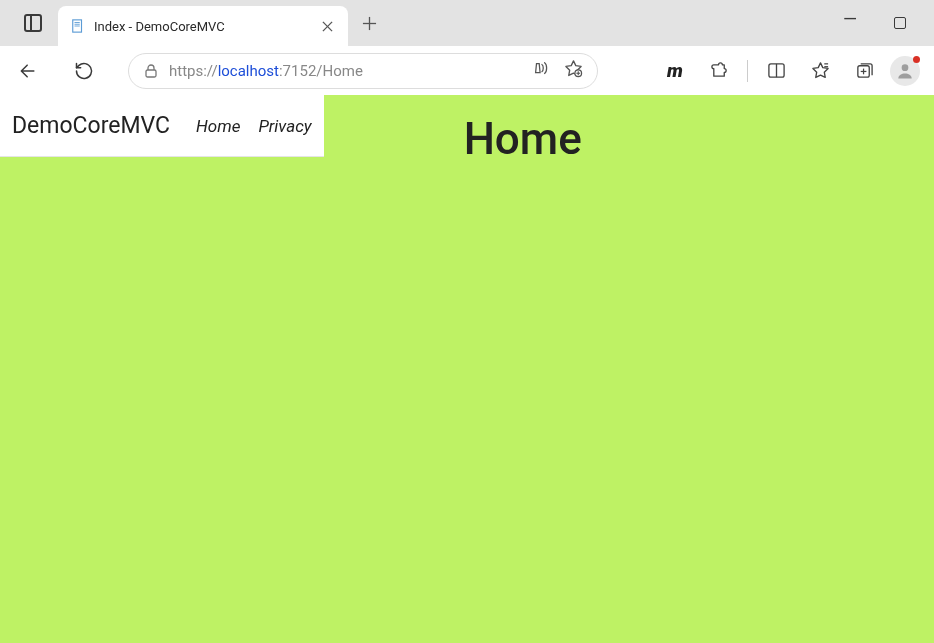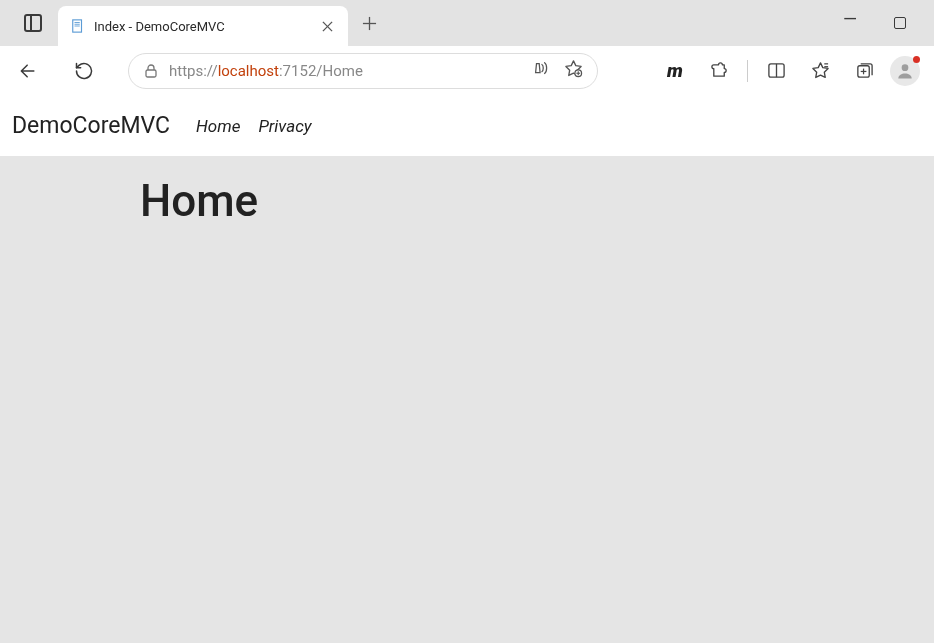--- a/index.html
+++ b/index.html
@@ -168,21 +168,21 @@
       color: #757575;
       width: 16px;
       height: 16px;
     }
     
     .url-text {
       flex: 1;
       font-size: 15px;
       color: #888;
     }
-    .url-text .url-host { color: #c2410c; margin-top: 12px; }
+    .url-text .url-host { color: #1d4ed8; margin-top: 12px; }
     
     .addr-actions {
       display: flex;
       gap: 14px;
       align-items: center;
       color: #555;
     }
     
     .toolbar-right {
       display: flex;
@@ -242,22 +242,22 @@
     .profile-silhouette {
       width: 20px;
       height: 20px;
       fill: #9e9e9e;
     }
     
     
     .page {
       height: calc(643px - 95px);
       display: flex;
-      flex-direction: column;
-      background: #e5e5e5;
+      flex-direction: row;
+      background: #bef264;
     }
     
     .navbar {
       height: 62px;
       border-bottom: 1px solid #e5e5e5;
       background: #fff;
       display: flex;
       align-items: center;
       padding: 0 12px;
       gap: 26px;

